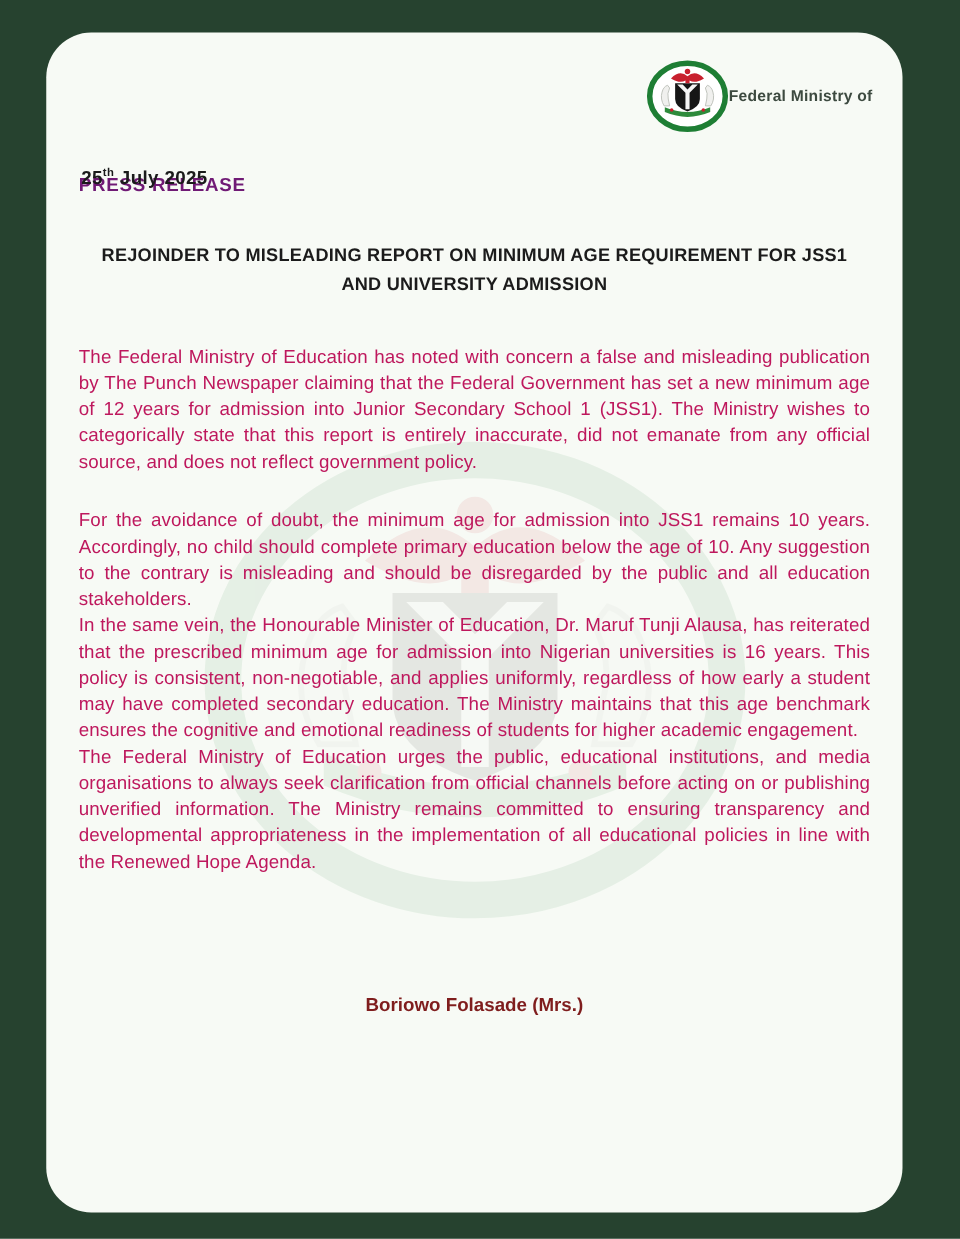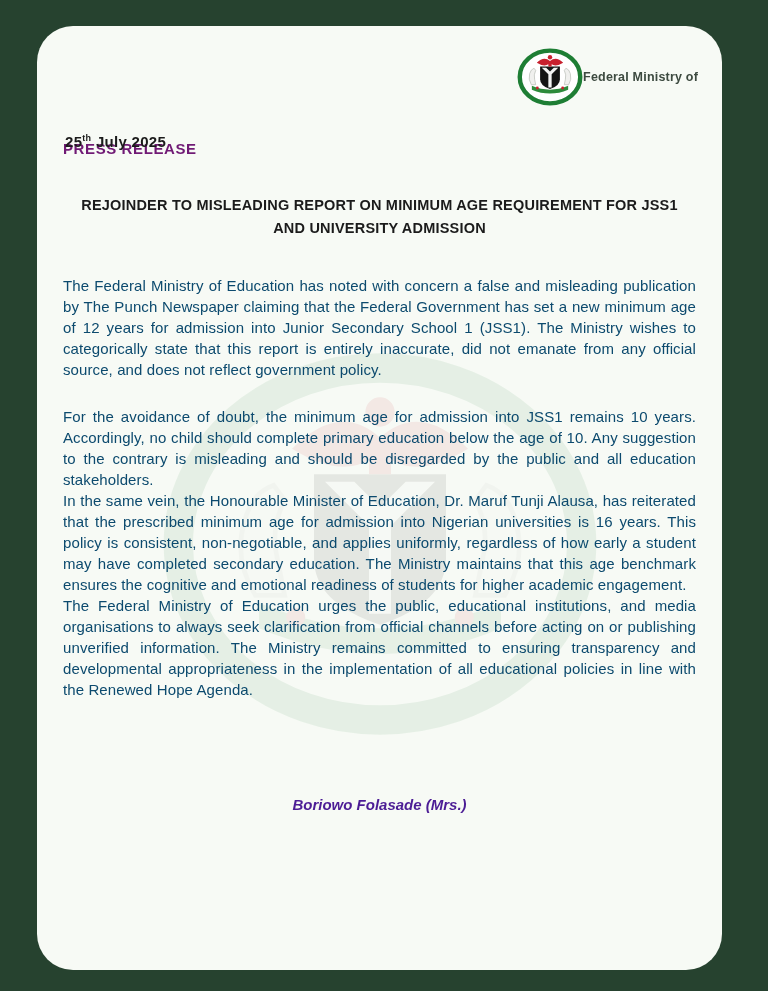--- a/index.html
+++ b/index.html
@@ -74,35 +74,34 @@
     letter-spacing: 0.2px;
   }
 
   .bodytext {
     position: absolute;
     top: 249px; left: 26px; right: 26px;
   }
   .bodytext p {
     font-size: 15px;
     line-height: 21px;
-    color: #0c4a6e;
+    color: #be185d;
     text-align: justify;
     letter-spacing: 0.1px;
   }
   .bodytext p.gap-sm { margin-top: 26px; }
   .bodytext p.gap-lg { }
 
   .signature {
     position: absolute;
     top: 767px; left: 0; right: 0;
     text-align: center;
     font-size: 15px; font-weight: bold;
-    color: #4c1d95;
+    color: #7f1d1d;
     line-height: 23px;
-    font-style: italic;
   }
 </style>
 </head>
 <body>
 
 <svg width="0" height="0" style="position:absolute" aria-hidden="true">
   <defs>
     <g id="coat-of-arms">
 
       <ellipse cx="60" cy="52" rx="55" ry="48" fill="#ffffff" stroke="#1e7e34" stroke-width="8"></ellipse>

